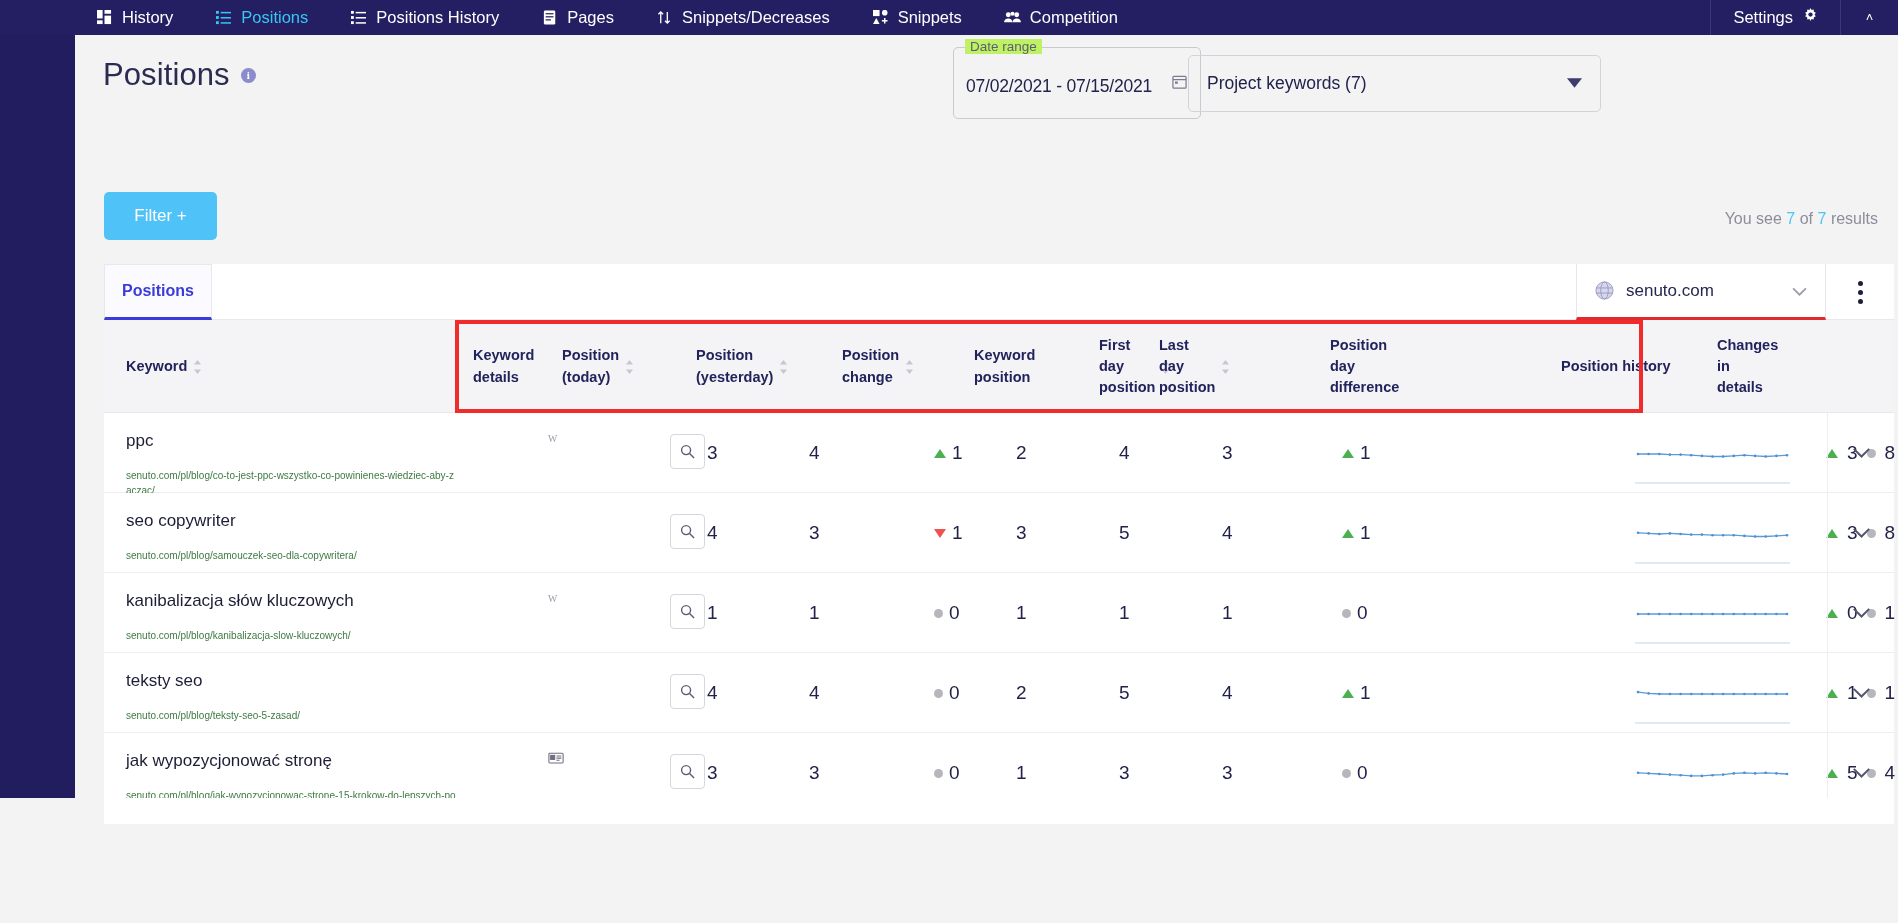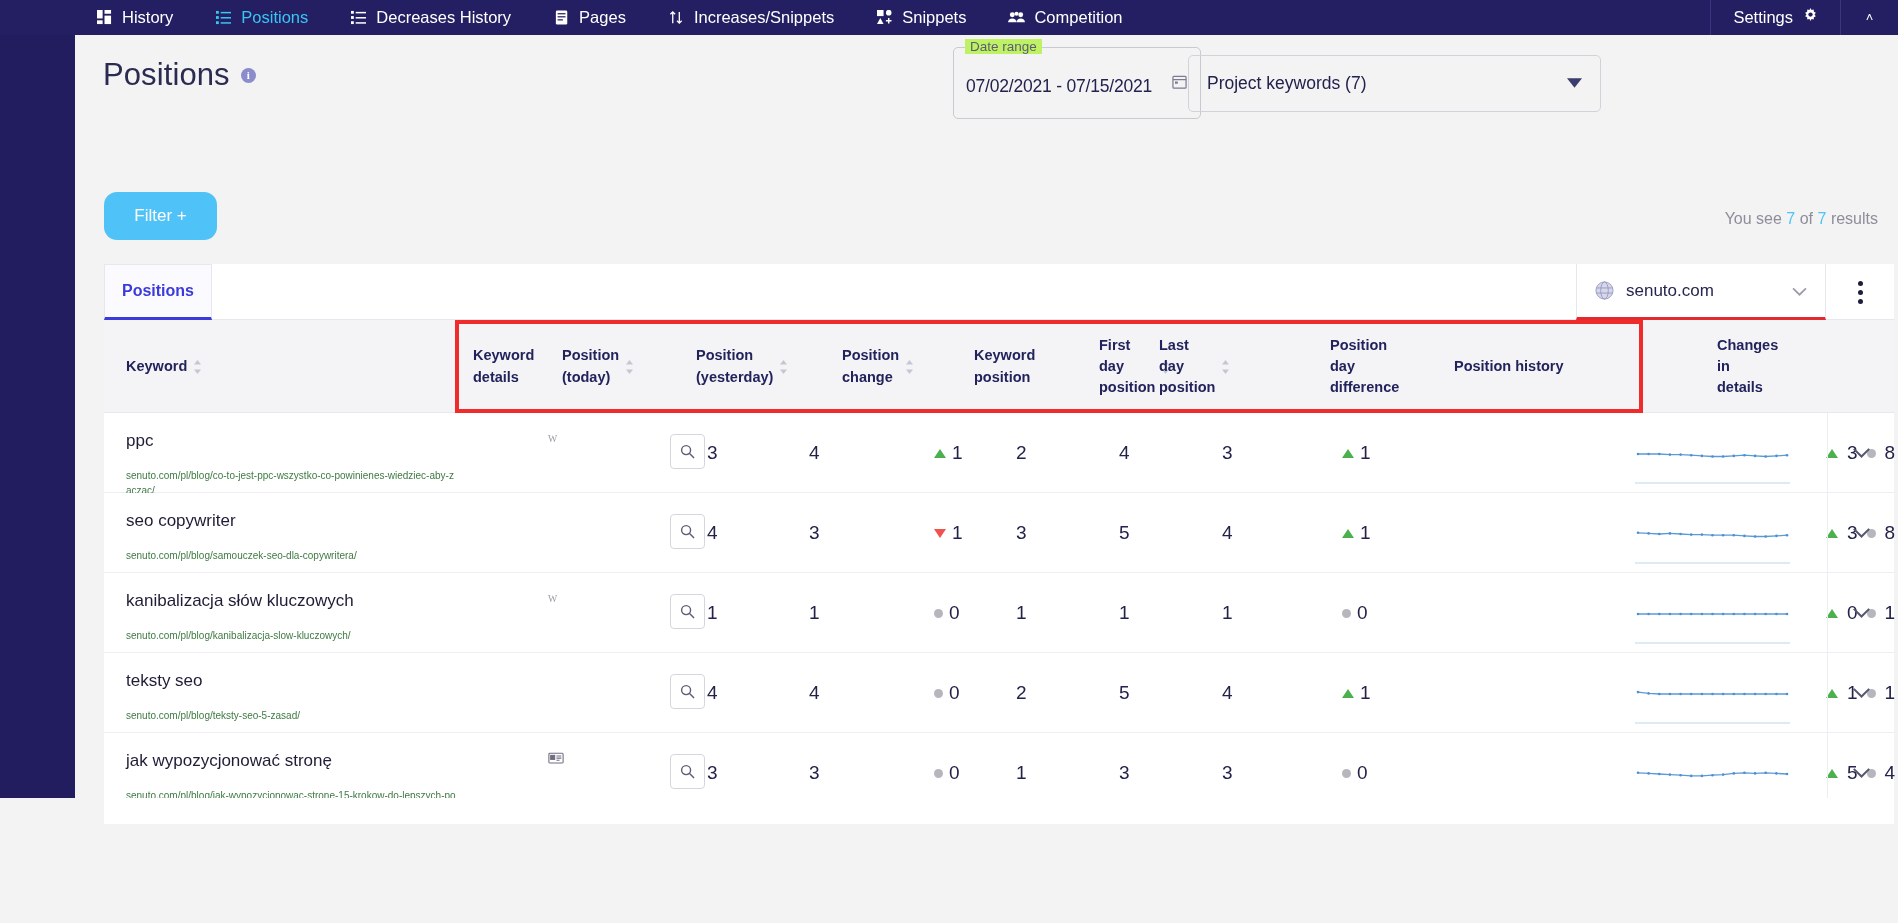--- a/index.html
+++ b/index.html
@@ -73,21 +73,21 @@
   #project-select {
     position:absolute; left:1113px; top:20px; width:413px; height:57px;
     border:1px solid #d2d2da; border-radius:5px; background:transparent;
     display:flex; align-items:center; padding:0 18px; cursor:pointer;
   }
   #project-select-label { font-size:17.5px; color:#22224e; }
   #project-select .chev { margin-left:auto; color:#3c3c6e; font-size:13px; }
   
   #filter-btn {
     position:absolute; left:104px; top:192px; width:113px; height:48px;
-    background:#4fc3f7; border-radius:13px; border:none; color:#fff;
+    background:#4fc3f7; border-radius:5px; border:none; color:#fff;
     font-size:17px; font-family:inherit; cursor:pointer;
     display:flex; align-items:center; justify-content:center; gap:4px;
   }
   #results-count {
     position:absolute; right:20px; top:210px; font-size:16px; color:#8d8d9c;
   }
   #results-count b { color:#4fc3f7; font-weight:400; }
   
   #table-card {
     position:absolute; left:104px; top:264px; width:1790px; height:634px;
@@ -208,21 +208,21 @@
     <span class="nav-ico">
       <svg viewBox="0 0 16 16" width="15" height="15" fill="#fff">
           <rect x="0" y="1" width="3" height="3"></rect>
           <rect x="5" y="2" width="11" height="1.6"></rect>
           <rect x="0" y="6.5" width="3" height="3"></rect>
           <rect x="5" y="7.5" width="11" height="1.6"></rect>
           <rect x="0" y="12" width="3" height="3"></rect>
           <rect x="5" y="13" width="11" height="1.6"></rect>
         </svg>
     </span>
-    <span>Decreases History</span>
+    <span>Positions History</span>
   </div>
 
   <div class="nav-item">
     <span class="nav-ico">
       <svg viewBox="0 0 16 16" width="14" height="15" fill="#fff">
           <rect x="1" y="0" width="13" height="16" rx="1.5"></rect>
           <rect x="3" y="3" width="9" height="1.4" fill="#241f62"></rect>
           <rect x="3" y="6.5" width="9" height="1.4" fill="#241f62"></rect>
           <rect x="3" y="10" width="6" height="1.4" fill="#241f62"></rect>
         </svg>
@@ -230,21 +230,21 @@
     <span>Pages</span>
   </div>
 
   <div class="nav-item">
     <span class="nav-ico">
       <svg viewBox="0 0 16 16" width="15" height="15" stroke="#fff" stroke-width="1.4" fill="none">
           <path d="M4 14 V2 M1.5 4.5 L4 2 L6.5 4.5"></path>
           <path d="M11 2 V14 M8.5 11.5 L11 14 L13.5 11.5"></path>
         </svg>
     </span>
-    <span>Increases/Snippets</span>
+    <span>Snippets/Decreases</span>
   </div>
 
   <div class="nav-item">
     <span class="nav-ico">
       <svg viewBox="0 0 16 16" width="15" height="15" fill="#fff">
           <rect x="0" y="0" width="7" height="6.5"></rect>
           <circle cx="12.5" cy="2.8" r="3"></circle>
           <path d="M3.5 8.5 L7 15 L0 15 Z"></path>
           <path d="M12.5 8.5 v6 M9.5 11.5 h6" stroke="#fff" stroke-width="1.6"></path>
         </svg>
@@ -416,21 +416,21 @@
             <path d="M4.5 1L8 5.6H1z"></path>
             <path d="M4.5 15L1 10.4h7z"></path>
           </svg>
         </span>
     </div>
     <div class="th" style="left:1226px;width:100px;">
       <span style="white-space:pre-line">Position
 day
 difference</span>
     </div>
-    <div class="th" style="left:1350px;width:150px;align-items:center;">
+    <div class="th" style="left:1457px;width:150px;align-items:center;">
       <span>Position history</span>
     </div>
     <div class="th" style="left:1613px;width:90px;">
       <span style="white-space:pre-line">Changes
 in
 details</span>
     </div>
   </div>
 
   <div id="tbody">

